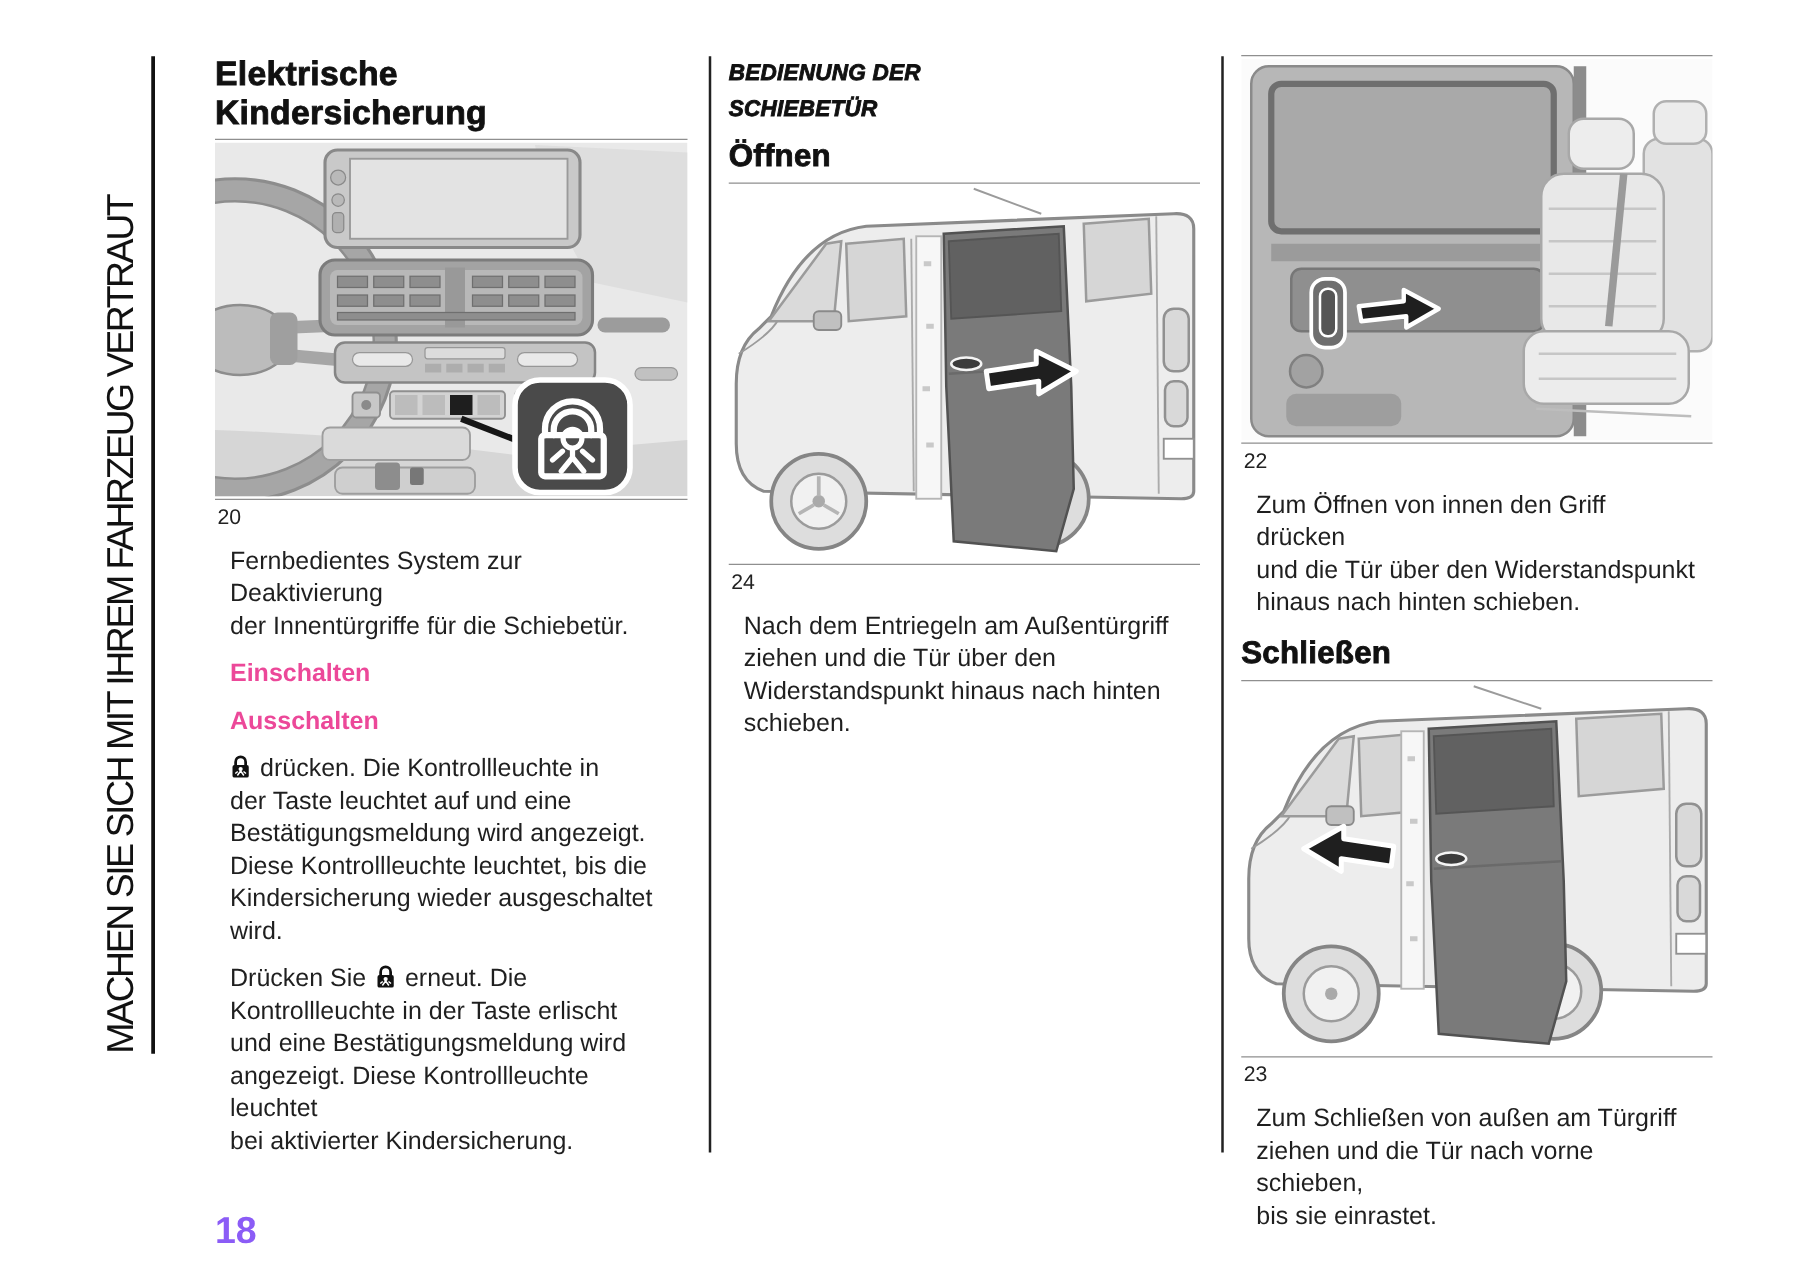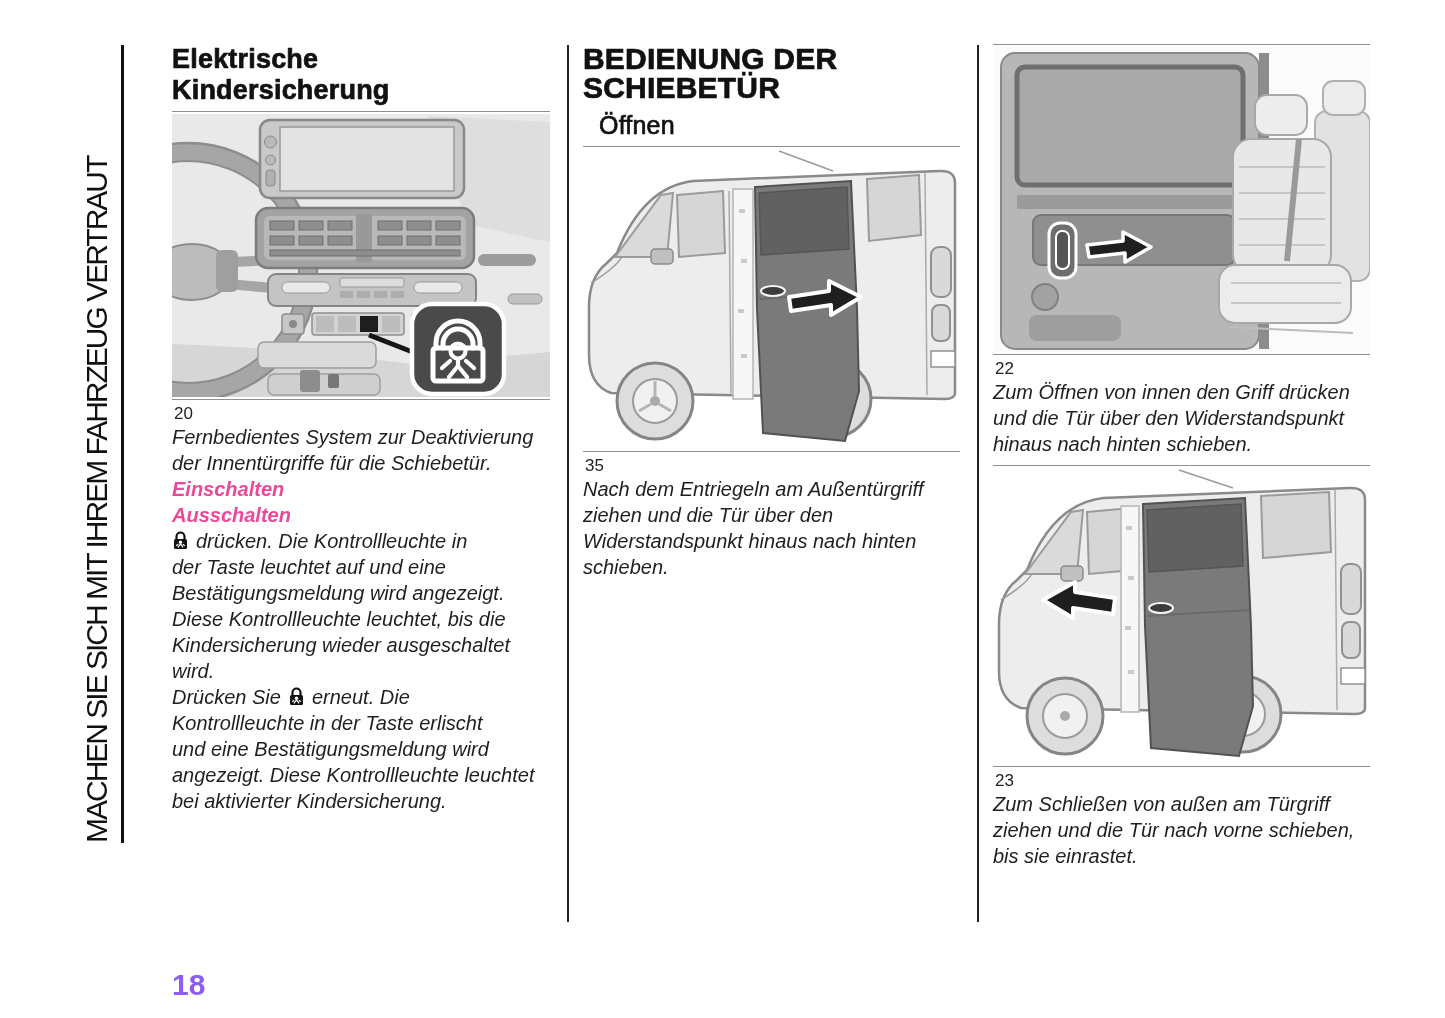--- a/index.html
+++ b/index.html
@@ -15,30 +15,30 @@
   .sep{position:absolute;top:45px;width:1.5px;height:877px;background:#222;}
   .sep1{left:567px;} .sep2{left:977px;}
   
   .col{position:absolute;top:44px;}
   .col1{left:172px;width:378px;}
   .col2{left:583px;width:377px;}
   .col3{left:993px;width:377px;}
   .ws{white-space:pre-line;}
   h1.sec{margin:0;font-size:27px;line-height:31px;font-weight:bold;color:#111;
          letter-spacing:.2px;-webkit-text-stroke:.7px #111;}
-  h1.caps{font-size:30px;line-height:29px;}
-  h2.sub{margin:10px 0 0 16px;font-size:25px;line-height:27px;font-weight:normal;color:#111;
+  h1.caps{font-size:18px;line-height:29px;font-style:italic;}
+  h2.sub{margin:10px 0 0 0;font-size:25px;line-height:27px;font-weight:bold;color:#111;
          letter-spacing:.2px;-webkit-text-stroke:.7px #111;}
   figure{margin:0;}
   .fig{margin-top:5px;}
   .fig .art{border-top:1.5px solid #8f8f8f;border-bottom:1.5px solid #8f8f8f;
             padding:2px 0;line-height:0;}
   .fig svg{display:block;}
   figcaption{font-size:17px;color:#222;padding:4px 0 0 2px;line-height:20px;}
-  p.body{margin:0;font-size:20px;line-height:26px;color:#1f1f1f;font-style:italic;}
+  p.body{margin:12px;font-size:20px;line-height:26px;color:#1f1f1f;}
   p.bold{font-weight:bold;color:#ec4899;}
   .mt26{margin-top:26px;} .mt16{margin-top:16px;} .mt20{margin-top:20px;} .mt10{margin-top:10px;}
   .ilock{display:inline-block;vertical-align:-3px;line-height:0;}
   .ilock.lead{margin-right:7px;} .ilock.mid{margin:0 7px;}
 </style>
 </head>
 <body>
 
 <div class="page">
 
@@ -209,21 +209,21 @@
 
           <path d="M172 38 L268 32 L274 160 L276 242 L262 292 L180 284 L174 160 Z" fill="#7a7a7a" stroke="#525252" stroke-width="2"></path>
           <path d="M176 44 L264 38 L266 100 L178 106 Z" fill="#616161" stroke="#555555" stroke-width="1.5"></path>
           <path d="M176 150 L272 144" stroke="#6a6a6a" stroke-width="2"></path>
           <ellipse cx="190" cy="142" rx="12" ry="5" fill="#3c3c3c" stroke="#f5f5f5" stroke-width="2"></ellipse>
           <g transform="translate(206,140)">
             <path d="M0 8 L40 2 L40 -8 L72 8 L42 26 L42 16 L2 22 Z" fill="#1f1f1f" stroke="#ffffff" stroke-width="4" stroke-linejoin="round"></path>
           </g>
         </svg>
       </div>
-      <figcaption>35</figcaption>
+      <figcaption>24</figcaption>
     </figure>
 
     <p class="body ws mt16">Nach dem Entriegeln am Außentürgriff
 ziehen und die Tür über den
 Widerstandspunkt hinaus nach hinten
 schieben.</p>
   </section>
 
   <section class="col col3">
     <figure class="fig" style="margin-top:0;">
@@ -256,20 +256,21 @@
           <path d="M236 280 L360 286" stroke="#bdbdbd" stroke-width="2"></path>
         </svg>
       </div>
       <figcaption>22</figcaption>
     </figure>
 
     <p class="body ws mt20">Zum Öffnen von innen den Griff drücken
 und die Tür über den Widerstandspunkt
 hinaus nach hinten schieben.</p>
 
+    <h2 class="sub" style="margin-top:14px;">Schließen</h2>
 
     <figure class="fig" style="margin-top:8px;">
       <div class="art">
         <svg width="377" height="296" viewBox="0 0 377 296">
           <rect width="377" height="296" fill="#ffffff"></rect>
           <line x1="186" y1="2" x2="240" y2="20" stroke="#9b9b9b" stroke-width="1.5"></line>
 
           <path d="M6 204 V156 Q6 126 24 112 L34 102 Q60 36 110 30 L356 20 Q372 19 372 32 V240 Q372 246 362 246 L28 240 Q6 232 6 204 Z" fill="#ededed" stroke="#8a8a8a" stroke-width="2.5"></path>
           <path d="M8 132 Q34 116 40 104" stroke="#9b9b9b" stroke-width="1.5" fill="none"></path>
           <path d="M32 106 L78 44 L90 42 L84 106 Z" fill="#dadada" stroke="#9b9b9b" stroke-width="2"></path>

